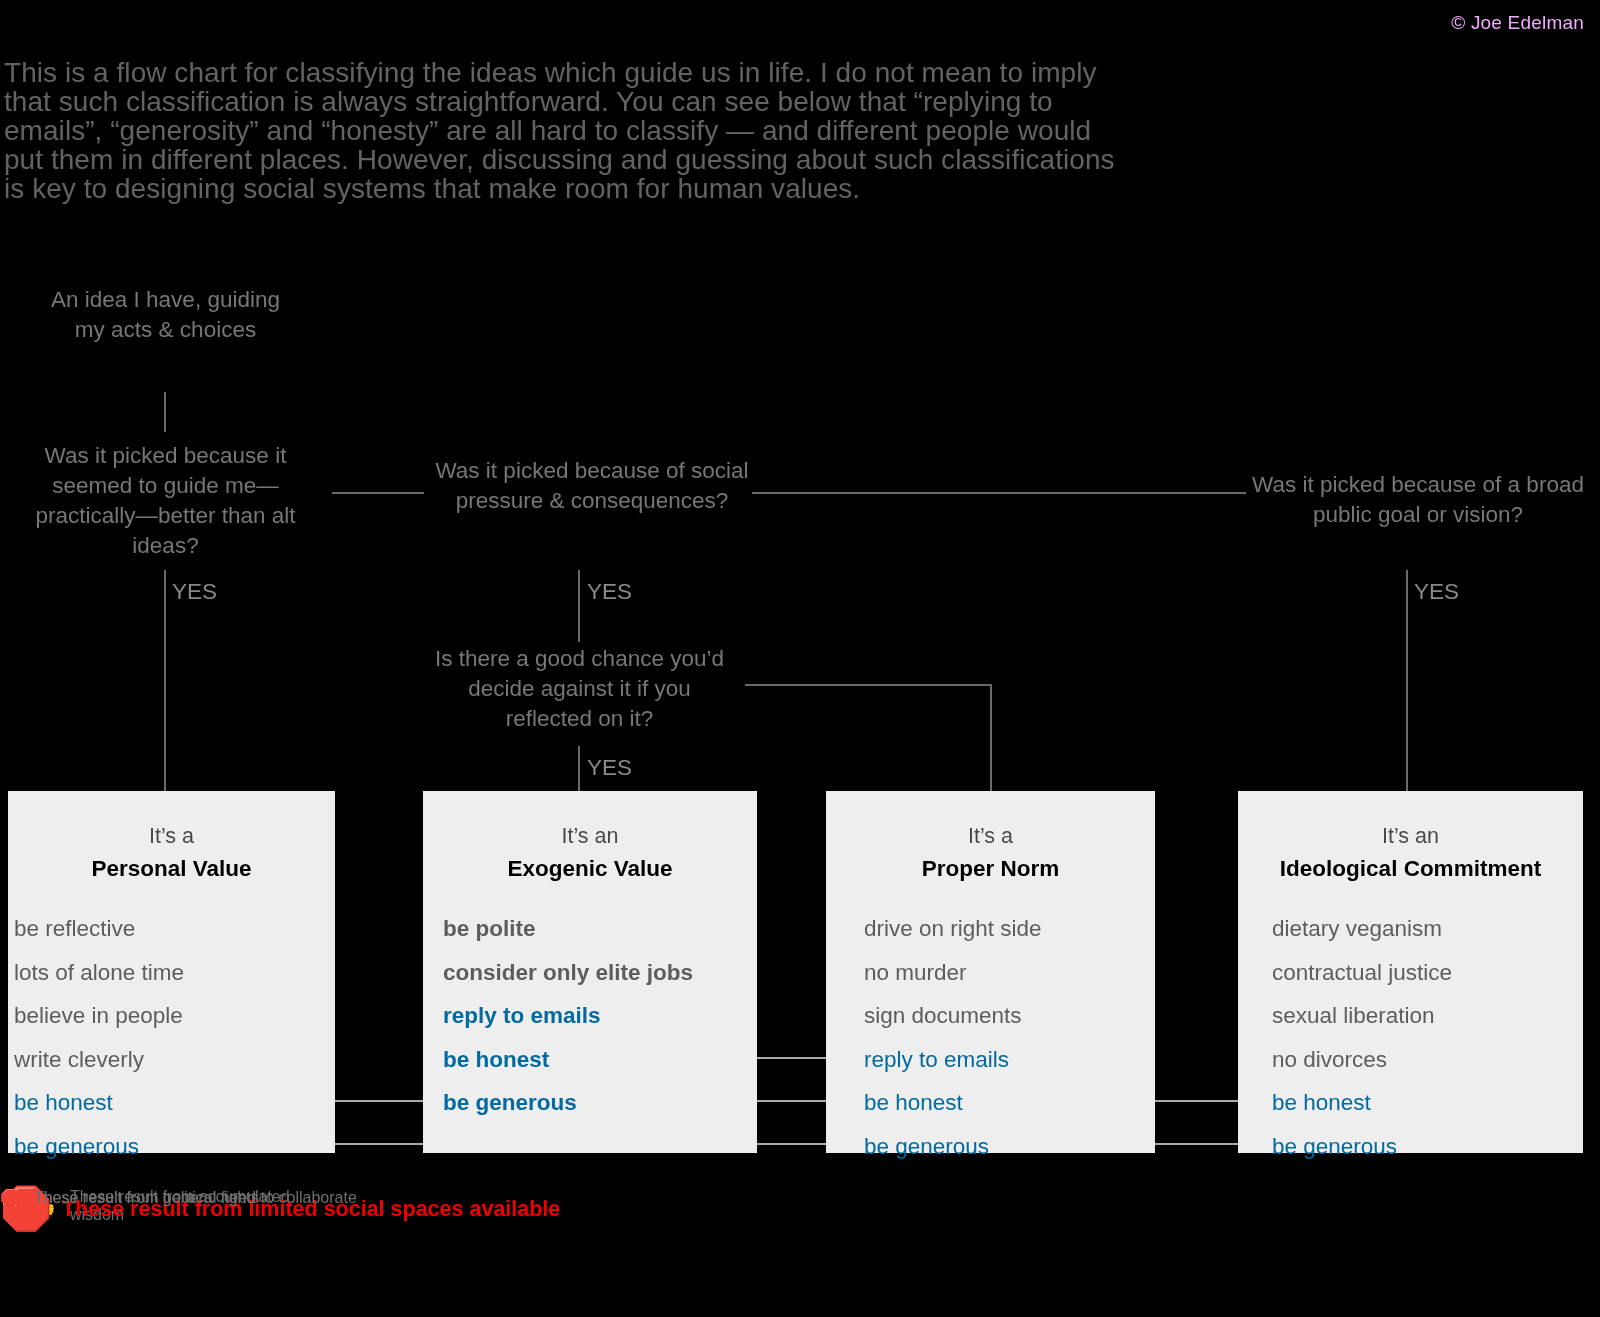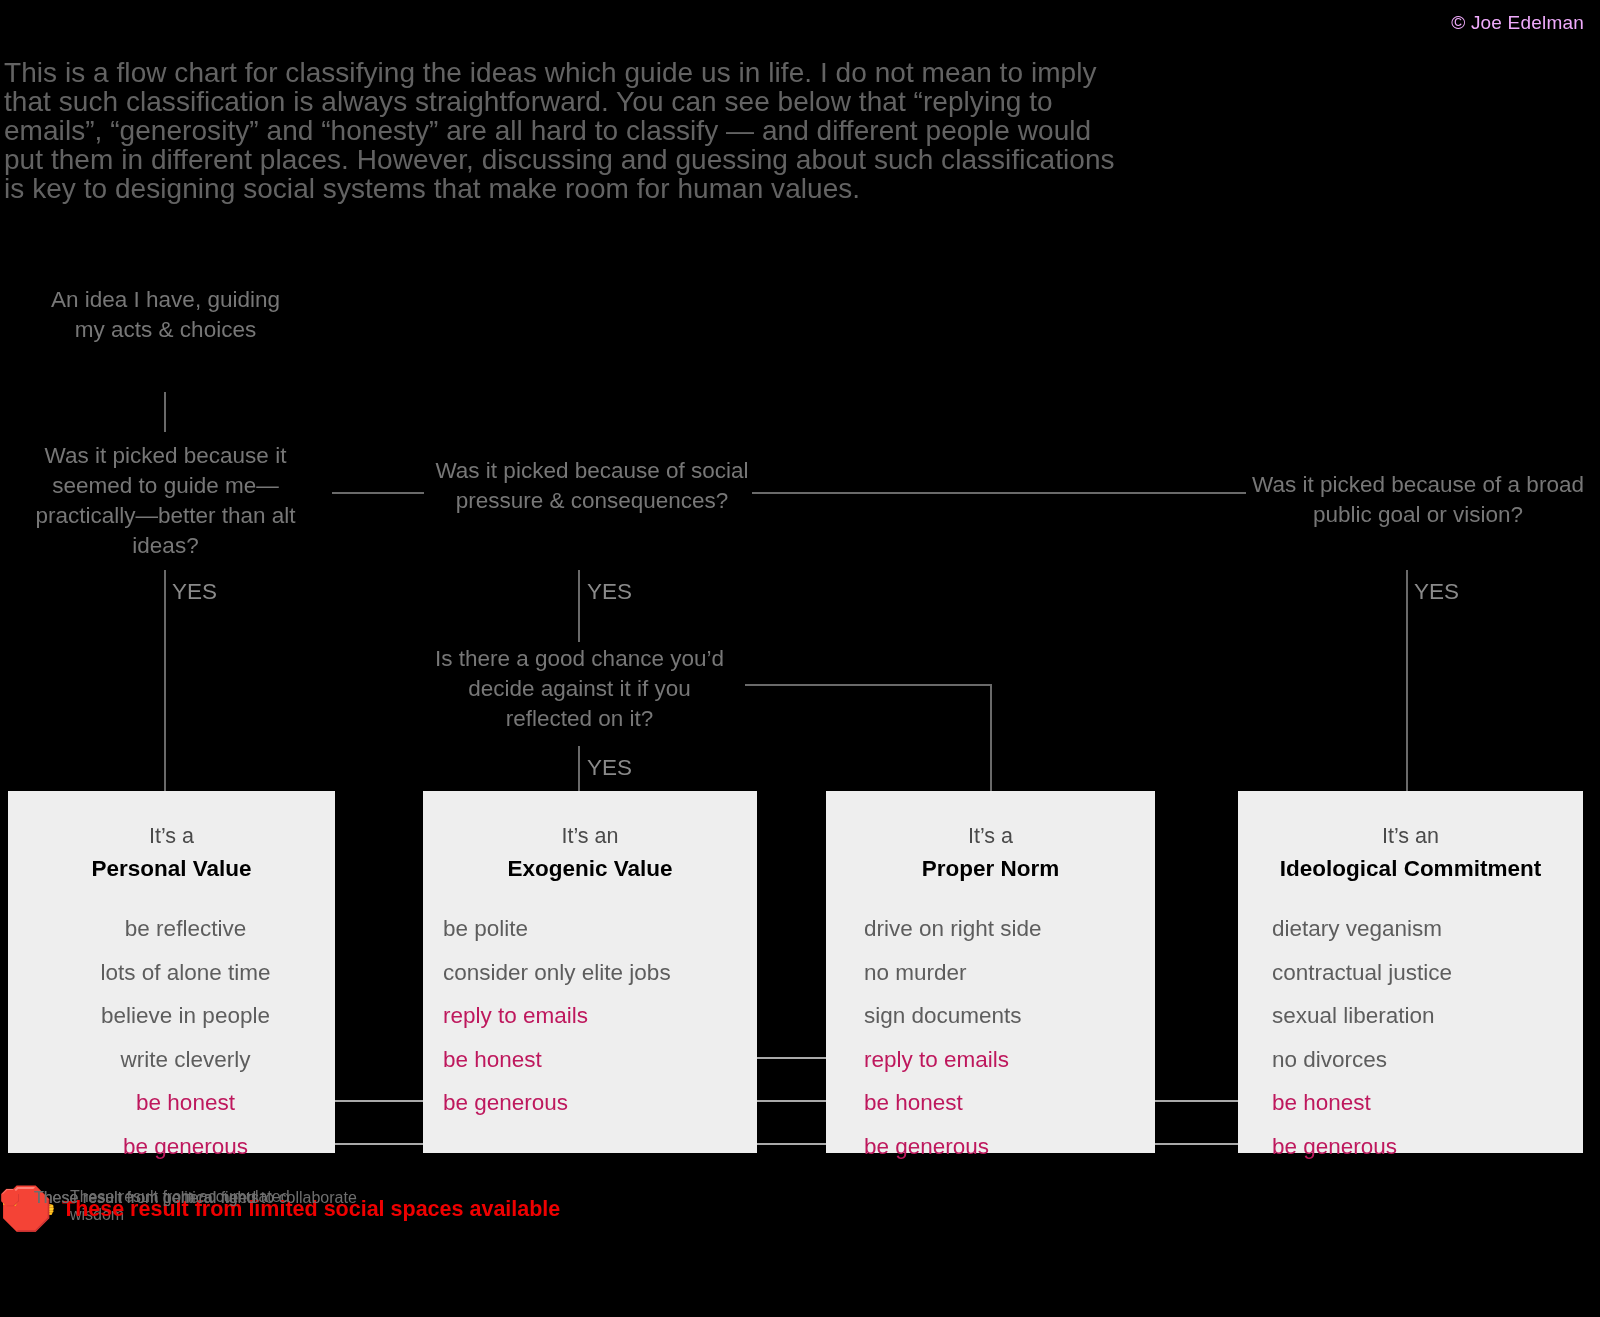--- a/index.html
+++ b/index.html
@@ -105,23 +105,23 @@
     padding: 0;
     list-style: none;
     margin-top: 22px;
   }
   .box-list li {
     font-size: 22.5px;
     line-height: 43.5px;
     color: #5d5d5d;
     white-space: nowrap;
   }
-  .box-list li.faded { color: #be185d; }
-  #box-1 .box-list li { padding-left: 28px; text-align: center; }
-  #box-2 .box-list li { padding-left: 20px; }
+  .box-list li.faded { color: #0369a1; }
+  #box-1 .box-list li { padding-left: 6px; }
+  #box-2 .box-list li { padding-left: 20px; font-weight: bold; }
   #box-3 .box-list li { padding-left: 38px; }
   #box-4 .box-list li { padding-left: 34px; }
 
   
   .legend {
     position: absolute;
     top: 1188px;
     display: flex;
     align-items: center;
     gap: 14px;

